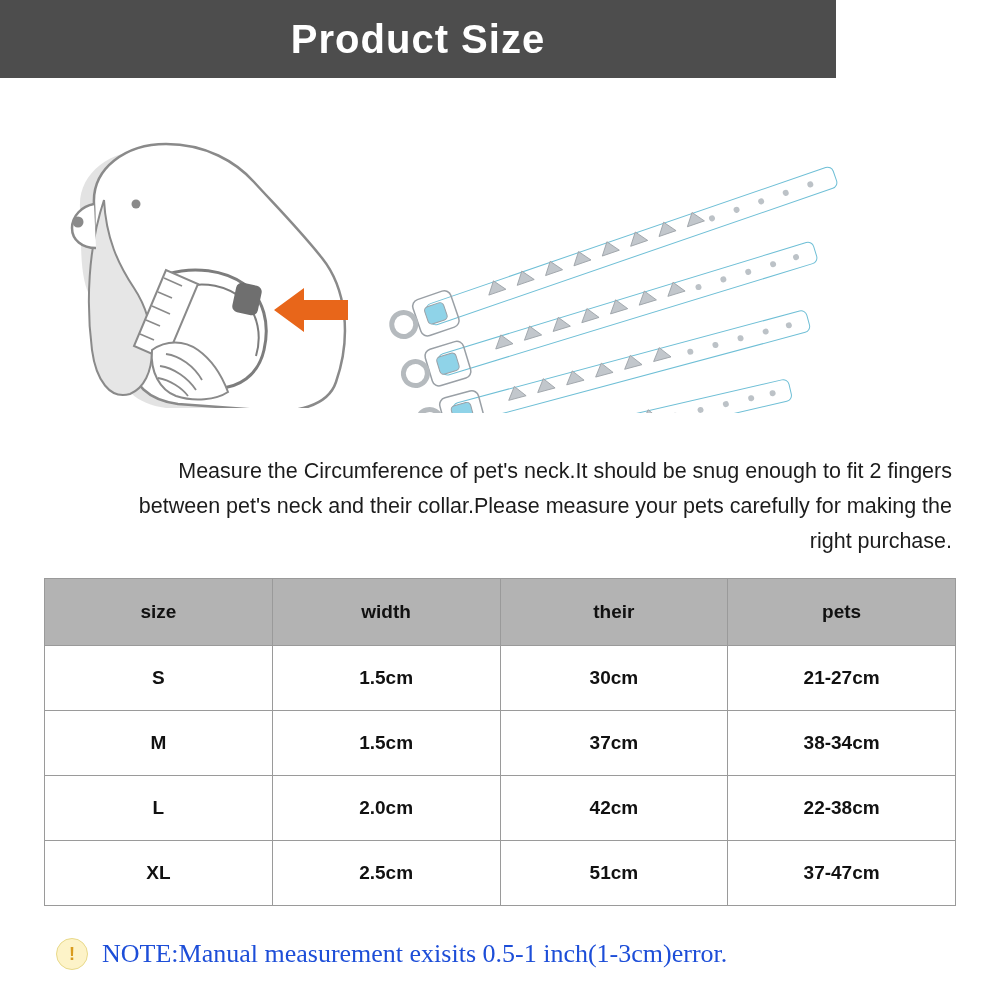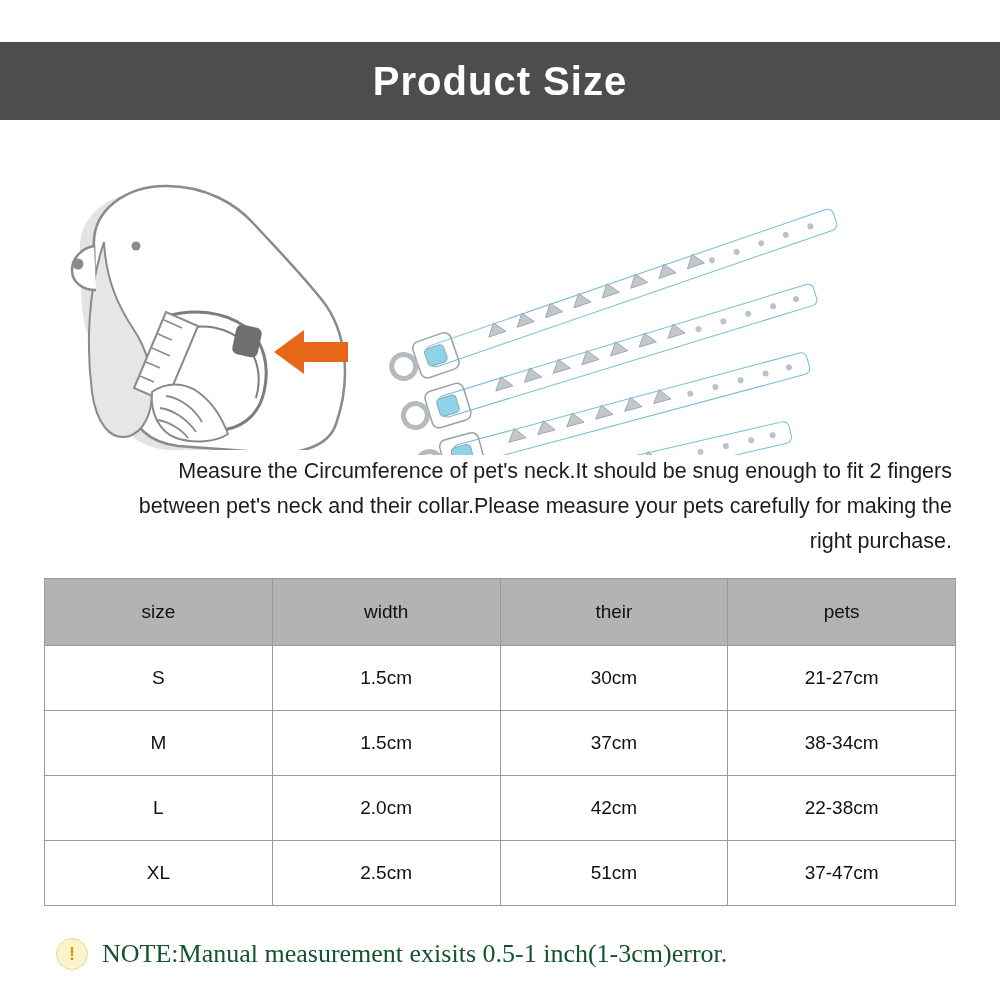--- a/index.html
+++ b/index.html
@@ -11,28 +11,27 @@
     width: 1000px;
     height: 1000px;
     font-family: "Liberation Sans", sans-serif;
     color: #1a1a1a;
     overflow: hidden;
     position: relative;
   }
 
   
   .header {
-    width: 1000px;
+    width: 836px;
     height: 78px;
     background: #4d4d4d;
     display: flex;
     align-items: center;
     justify-content: center;
     box-sizing: border-box;
-    margin-top: 42px;
   }
   .header-title {
     color: #ffffff;
     font-size: 40px;
     font-weight: bold;
     letter-spacing: 1px;
     font-family: "Liberation Sans", sans-serif;
   }
 
   
@@ -80,21 +79,21 @@
     border-collapse: collapse;
     table-layout: fixed;
   }
   .size-table th,
   .size-table td {
     border: 1px solid #9a9a9a;
     height: 62px;
     text-align: center;
     vertical-align: middle;
     font-size: 19px;
-    font-weight: normal;
+    font-weight: bold;
     color: #111111;
     font-family: "Liberation Sans", sans-serif;
   }
   .size-table thead th {
     background: #b3b3b3;
     height: 64px;
   }
   .size-table tbody td {
     background: #ffffff;
   }
@@ -118,21 +117,21 @@
     font-size: 18px;
     font-weight: bold;
     display: flex;
     align-items: center;
     justify-content: center;
     flex: 0 0 auto;
   }
   .note-text {
     font-family: "Liberation Serif", serif;
     font-size: 26px;
-    color: #14532d;
+    color: #1d4ed8;
     white-space: nowrap;
   }
 </style>
 </head>
 <body>
 
 <div class="header">
   <div class="header-title">Product Size</div>
 </div>
 

